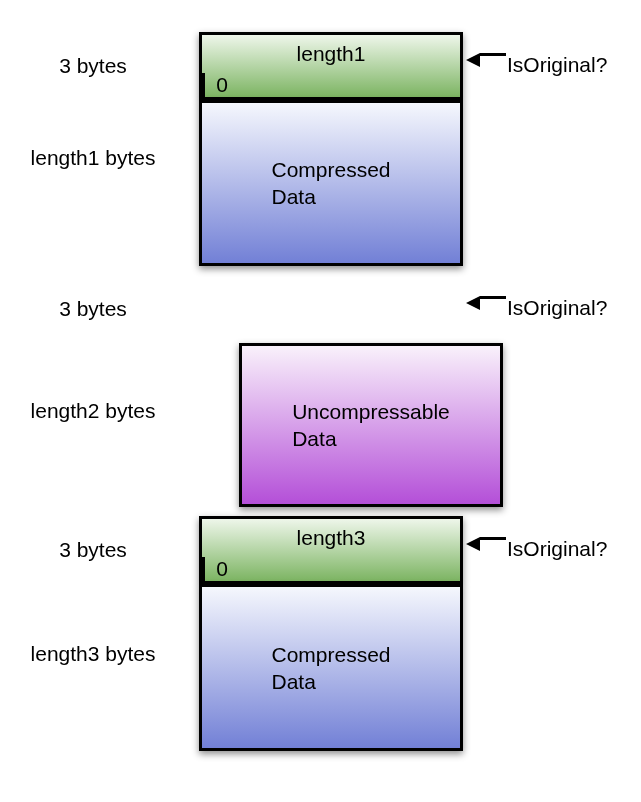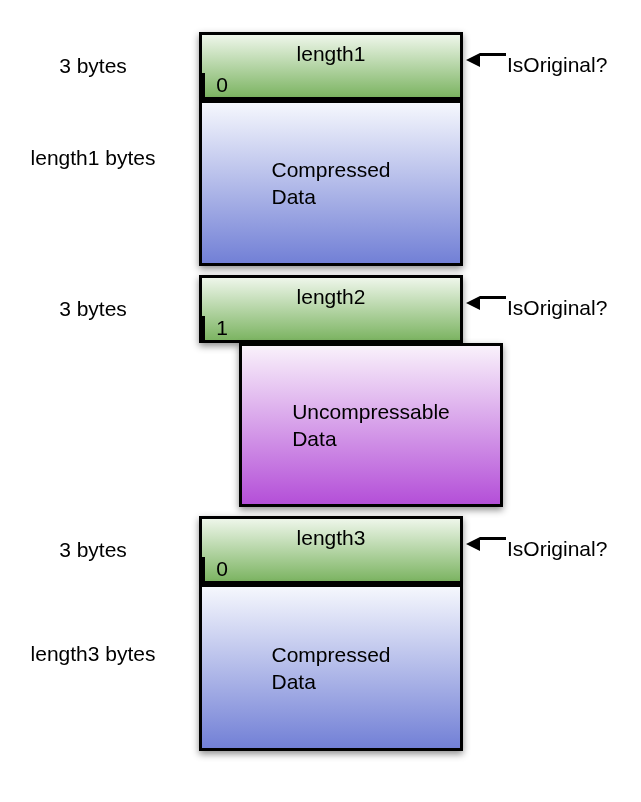--- a/index.html
+++ b/index.html
@@ -123,36 +123,33 @@
   }
 </style>
 </head>
 <body>
 
 <div class="canvas">
 
   <div class="side-label lbl-h1">3 bytes</div>
   <div class="side-label lbl-d1">length1 bytes</div>
   <div class="side-label lbl-h2">3 bytes</div>
+  <div class="side-label lbl-d2">length2 bytes</div>
   <div class="side-label lbl-h3">3 bytes</div>
   <div class="side-label lbl-d3">length3 bytes</div>
 
   <div class="box header-box hdr1">
     <div class="length-cell">length1</div>
     <div class="flag-cell">0</div>
   </div>
   <div class="box data-box compressed dat1">
     <div class="data-label">Compressed
 Data</div>
   </div>
 
-  <div class="box header-box hdr2">
-    <div class="length-cell">length2</div>
-    <div class="flag-cell">1</div>
-  </div>
   <div class="box data-box uncompressable dat2">
     <div class="data-label">Uncompressable
 Data</div>
   </div>
 
   <div class="box header-box hdr3">
     <div class="length-cell">length3</div>
     <div class="flag-cell">0</div>
   </div>
   <div class="box data-box compressed dat3">

